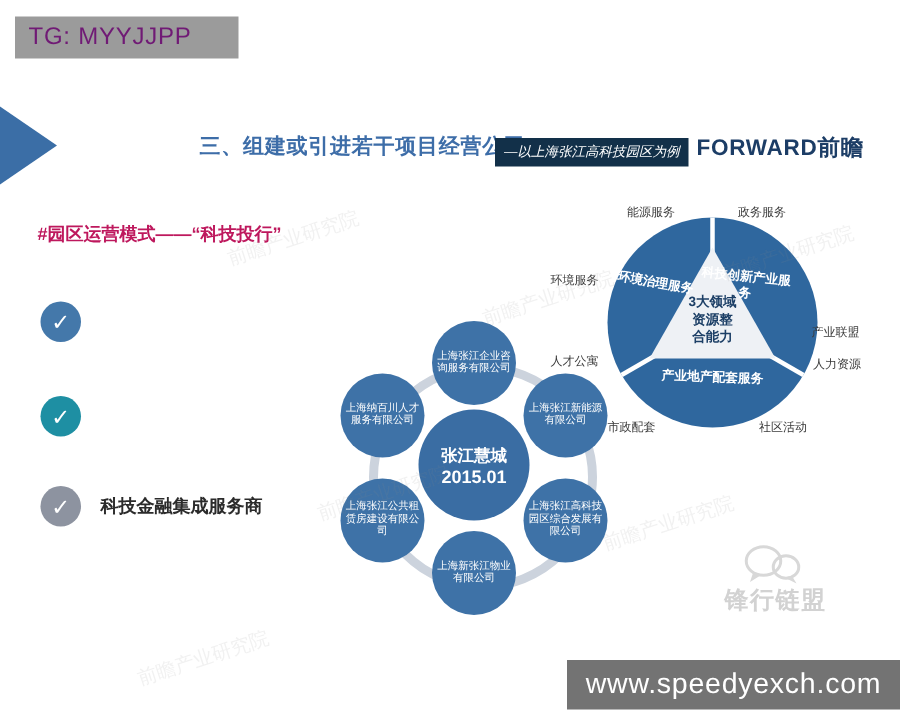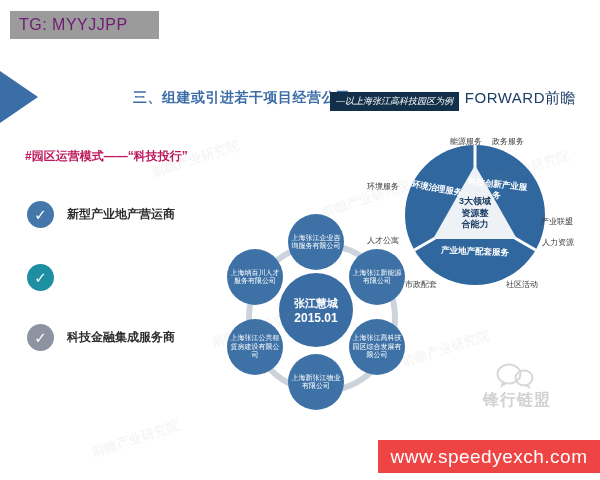--- a/index.html
+++ b/index.html
@@ -9,21 +9,21 @@
   
   .tg-banner{position:absolute;left:10px;top:11px;width:140px;height:28px;background:#9b9b9b;
     color:#701a75;font-size:16px;line-height:28px;padding-left:9px;letter-spacing:.5px;}
 
   
   .hdr-triangle{position:absolute;left:0;top:71px;width:0;height:0;
     border-top:26px solid transparent;border-bottom:26px solid transparent;border-left:38px solid #3b6ea6;}
   .hdr-title{position:absolute;left:133px;top:89px;color:#3d6da8;font-size:14px;font-weight:bold;letter-spacing:.5px;white-space:nowrap;}
   .hdr-tag{position:absolute;left:330px;top:92px;background:#123049;color:#fff;font-size:9px;
     padding:3px 6px;white-space:nowrap;font-style:italic;}
-  .hdr-brand{position:absolute;right:24px;top:89px;color:#1c3d66;font-size:15px;font-weight:400;letter-spacing:.5px;}
+  .hdr-brand{position:absolute;right:24px;top:89px;color:#1c3d66;font-size:15px;font-weight:700;letter-spacing:.5px;}
 
   
   .lp-heading{position:absolute;left:25px;top:148px;font-size:12px;color:#be185d;white-space:nowrap;}
   .lp-heading .pre{font-weight:600;}
   .lp-heading .em{font-weight:800;}
   .lp-item{position:absolute;left:27px;display:flex;align-items:center;}
   .lp-item .ck{width:27px;height:27px;border-radius:50%;color:#fff;font-size:15px;font-weight:bold;
     display:flex;align-items:center;justify-content:center;flex:0 0 27px;}
   .lp-item .lbl{margin-left:13px;font-size:12px;font-weight:bold;color:#2b2b2b;white-space:nowrap;}
   .lp-item.i0{top:201px;} .lp-item.i0 .ck{background:#4478aa;}
@@ -44,55 +44,54 @@
 
   
   .wheel-svg{position:absolute;left:395px;top:135px;}
   .sector-lbl{position:absolute;color:#fff;font-size:8.5px;font-weight:bold;text-align:center;line-height:1.3;}
   .sector-lbl.w0{left:411px;top:183px;width:52px;transform:rotate(10deg);}
   .sector-lbl.w1{left:466px;top:179px;width:62px;transform:rotate(6deg);}
   .sector-lbl.w2{left:437px;top:246px;width:76px;transform:rotate(2deg);}
   .wheel-center{position:absolute;left:445px;top:196px;width:60px;text-align:center;color:#1c3f66;
     font-size:9px;font-weight:800;line-height:1.3;}
   .outer-lbl{position:absolute;font-size:8px;color:#3a3a3a;white-space:nowrap;}
-  .outer-lbl.o0{left:418px;top:136px;margin-left:32px;} .outer-lbl.o1{left:492px;top:136px;}
+  .outer-lbl.o0{left:418px;top:136px;} .outer-lbl.o1{left:492px;top:136px;}
   .outer-lbl.o2{left:541px;top:180px;margin-top:36px;} .outer-lbl.o3{left:542px;top:237px;}
   .outer-lbl.o4{left:506px;top:279px;text-align:right;} .outer-lbl.o5{left:405px;top:279px;}
   .outer-lbl.o6{left:367px;top:235px;} .outer-lbl.o7{left:367px;top:181px;}
 
   
   .wm-logo{position:absolute;left:478px;top:362px;display:flex;align-items:center;color:#d2d2d2;flex-direction:column;}
   .wm-logo .txt{font-size:16px;font-weight:bold;margin-left:5px;letter-spacing:1px;}
 
   
   .wm{position:absolute;color:rgba(140,140,140,0.12);font-size:13px;transform:rotate(-18deg);white-space:nowrap;}
   .wm.a{left:150px;top:150px;} .wm.b{left:320px;top:190px;} .wm.c{left:480px;top:160px;}
   .wm.d{left:210px;top:320px;} .wm.e{left:400px;top:340px;} .wm.f{left:90px;top:430px;}
 
   
-  .url-banner{position:absolute;left:378px;top:440px;width:222px;height:33px;background:#ef4444;
+  .url-banner{position:absolute;left:378px;top:440px;width:222px;height:33px;background:#737373;
     color:#fff;font-size:19px;display:flex;align-items:center;justify-content:center;letter-spacing:.5px;}
 </style>
 </head>
 <body>
 
 <div id="page">
 
   <div class="tg-banner">TG: MYYJJPP</div>
 
   <div class="hdr-triangle"></div>
   <div class="hdr-title">三、组建或引进若干项目经营公司</div>
   <div class="hdr-tag">—以上海张江高科技园区为例</div>
   <div class="hdr-brand">FORWARD前瞻</div>
 
   <div class="lp-heading"><span class="pre">#园区运营模式——</span><span class="em">“科技投行”</span></div>
 
   <div class="lp-item i0">
     <span class="ck">✓</span>
-    <span class="lbl">新型产业地产营运商</span>
   </div>
   <div class="lp-item i1">
     <span class="ck">✓</span>
   </div>
   <div class="lp-item i2">
     <span class="ck">✓</span>
     <span class="lbl">科技金融集成服务商</span>
   </div>
 
   <div class="hub-ring"></div>

